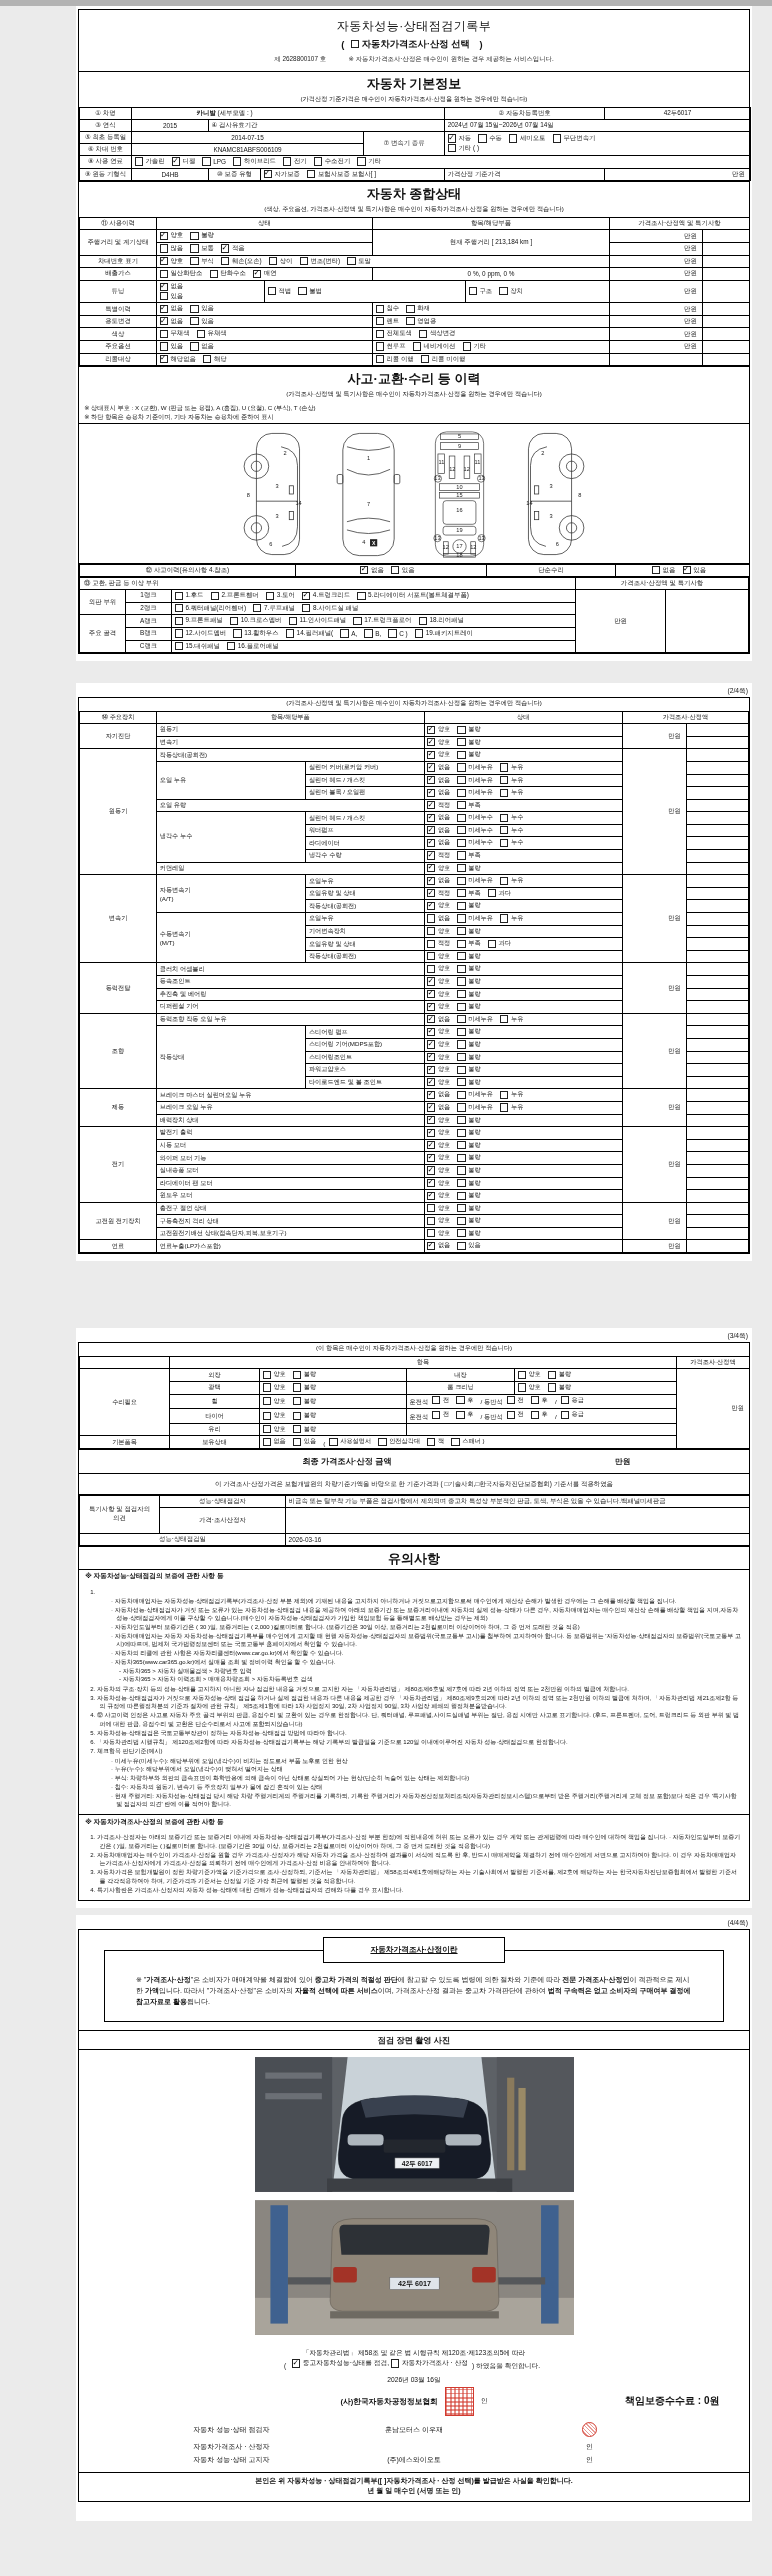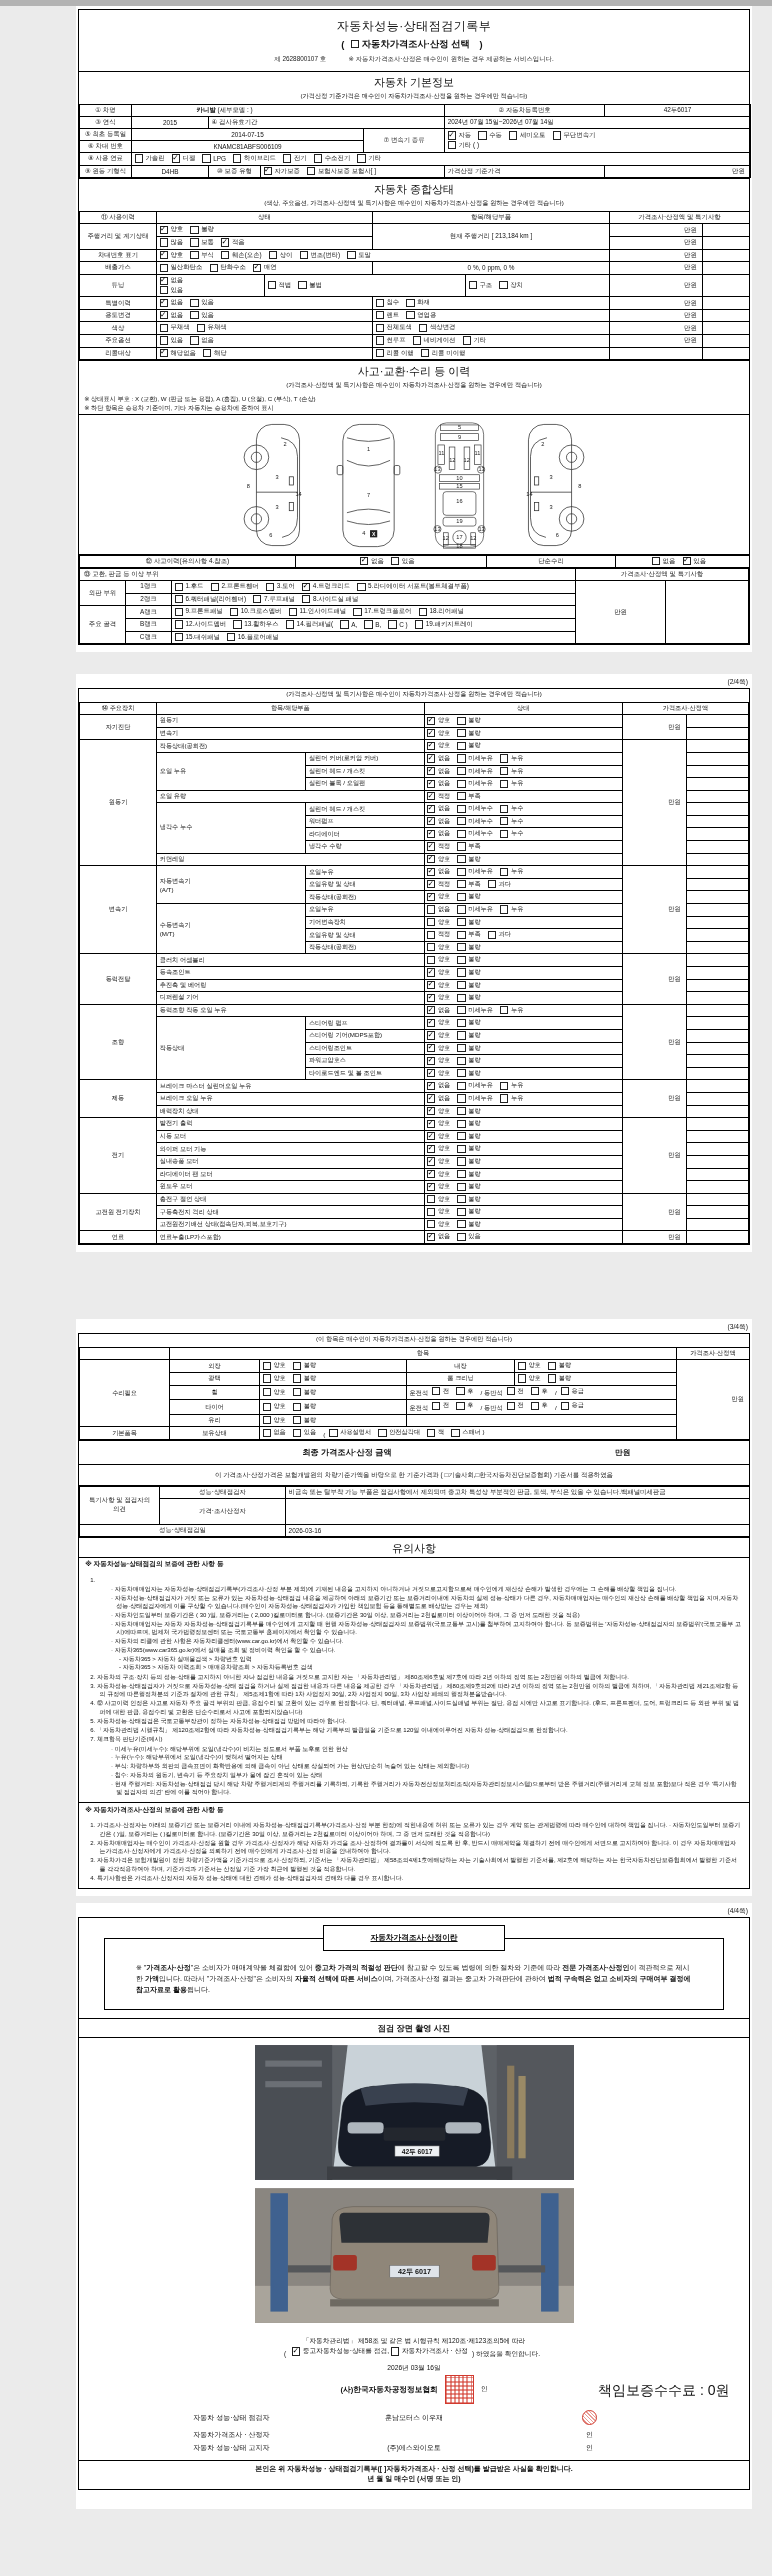--- a/index.html
+++ b/index.html
@@ -11,21 +11,21 @@
   .toolbar a{color:#2b46c8;text-decoration:underline;font-weight:bold}
   .btn{background:#e8e8e8;border:0.5px solid #7a7a7a;border-radius:1px;padding:1.5px 6.2px;font-size:6.7px;box-shadow:inset 0.5px 0.5px 0 #fff}
   .pgind{font-size:6.7px}
   .pgind2{text-align:right;font-size:6.7px;padding:1px 4.1px 1px 0}
   .page{width:670px;margin:0 auto;border:1px solid #000;background:#fff}
   
   .doc-title{font-size:12px;font-weight:normal;text-align:center;padding-top:8.2px;letter-spacing:0.5px}
   .doc-sub{font-size:9.3px;font-weight:bold;text-align:center;padding:2.1px 0 1px 0}
   .doc-no{font-size:6.4px;text-align:center;padding:3.1px 0 7.2px 0;color:#222}
   .doc-no .no{margin-right:20.6px}
-  .sec-head{border-top:1px solid #000;text-align:center;font-weight:normal;font-size:11px;padding:3.1px 0 1px 0}
+  .sec-head{border-top:1px solid #000;text-align:center;font-weight:bold;font-size:13px;padding:3.1px 0 1px 0}
   .sec-note{text-align:center;font-size:6.2px;padding:1px 0 3.1px 0}
   table{border-collapse:collapse;table-layout:fixed;width:100%;font-size:6.4px}
   td{border:0.5px solid #000;padding:1px 2.6px;vertical-align:middle;word-break:keep-all}
   td.lab{text-align:center}
   td.ctr{text-align:center}
   td.amt{text-align:right;padding-right:5.2px}
   td.mini{padding:0}
   .hrow td{text-align:center;font-weight:normal;border-bottom:0.5px solid #000}
   tr.g-first td{border-top:1px solid #000}
   
@@ -53,21 +53,21 @@
   .sign-body{padding:5.2px 15.5px 4.1px 15.5px;font-size:6.7px}
   .law,.confirm{text-align:center;margin:1.5px 0}
   .confirm .cbi{margin-right:2.1px}
   .sdate{text-align:center;margin:5.2px 0 1px 0}
   .orgline{position:relative;text-align:center;margin:2.1px 0 5.2px 0;height:30px}
   .org{font-size:7.7px;font-weight:bold;vertical-align:middle}
   .seal-sq{display:inline-block;width:27px;height:27px;border:1.3px solid #d23a2e;vertical-align:middle;margin:0 5.2px;background:
      repeating-linear-gradient(0deg,rgba(210,58,46,.55) 0 1.5px,transparent 1.5px 4.1px),
      repeating-linear-gradient(90deg,rgba(210,58,46,.55) 0 1.5px,transparent 1.5px 4.1px)}
   .in-mark{vertical-align:middle}
-  .fee{position:absolute;right:4px;top:7.2px;font-size:14px;font-weight:normal}
+  .fee{position:absolute;right:14px;top:7.2px;font-size:10px;font-weight:bold}
   .rolerow{display:flex;align-items:center;margin:3.1px 0;font-size:7px}
   .rolerow .rl{width:175px;text-align:right}
   .rolerow .rv{width:289px;text-align:center}
   .rolerow .rs{width:62px;text-align:center}
   .seal-round{display:inline-block;width:13.4px;height:13.4px;border:1px solid #d23a2e;border-radius:50%;background:
      repeating-linear-gradient(45deg,rgba(210,58,46,.5) 0 1px,transparent 1px 2.6px)}
   .footbox{border-top:1px solid #000;text-align:center;font-weight:bold;font-size:7px;padding:3.6px 0 4.6px 0}
   .tailwhite{height:11.3px;background:#fff;width:676px;margin-left:76px}
 </style>
 </head>

